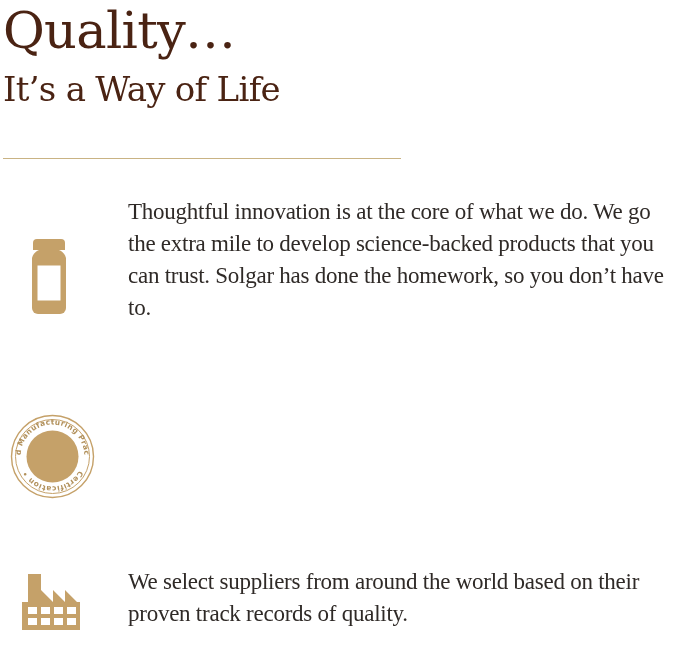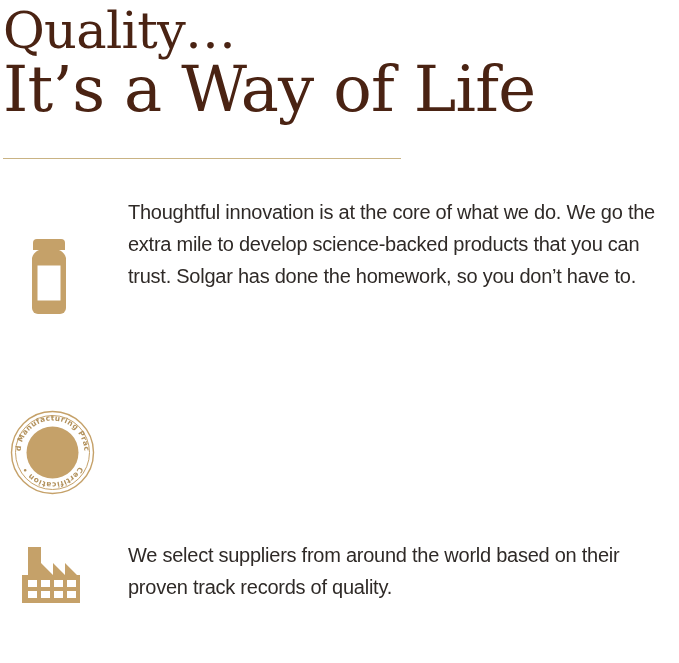--- a/index.html
+++ b/index.html
@@ -37,21 +37,21 @@
     line-height: 58px;
     letter-spacing: -0.7px;
     white-space: nowrap;
     font-weight: 400;
   }
   .heading-line.line1 {
     font-size: 51px;
     padding-top: 2px;
   }
   .heading-line.line2 {
-    font-size: 64px;
+    font-size: 34px;
   }
 
   
   .divider {
     position: absolute;
     left: 3px;
     top: 158px;
     width: 398px;
     height: 1px;
     background: #c9b384;
@@ -72,33 +72,33 @@
   .feature-icon-cell {
     width: 128px;
     flex: 0 0 128px;
     display: flex;
     justify-content: flex-start;
     align-items: flex-start;
   }
   .feature-text {
     flex: 1 1 auto;
     color: #2f2a27;
-    font-family: Liberation Sans, sans-serif;
-    font-size: 20px;
+    font-family: Liberation Serif, serif;
+    font-size: 23px;
     line-height: 32px;
     font-weight: 300;
     letter-spacing: -0.25px;
   }
   .feature-text p {
     margin: 0;
   }
 
   .row-1 { margin-top: 0px; }
   .row-2 { margin-top: 62px; }
-  .row-3 { margin-top: 40px; }
+  .row-3 { margin-top: 63px; }
 
   
   .icon-bottle {
     margin-left: 22px;
     margin-top: 42px;
   }
   
   .icon-gmp {
     margin-left: 10px;
     margin-top: 28px;

